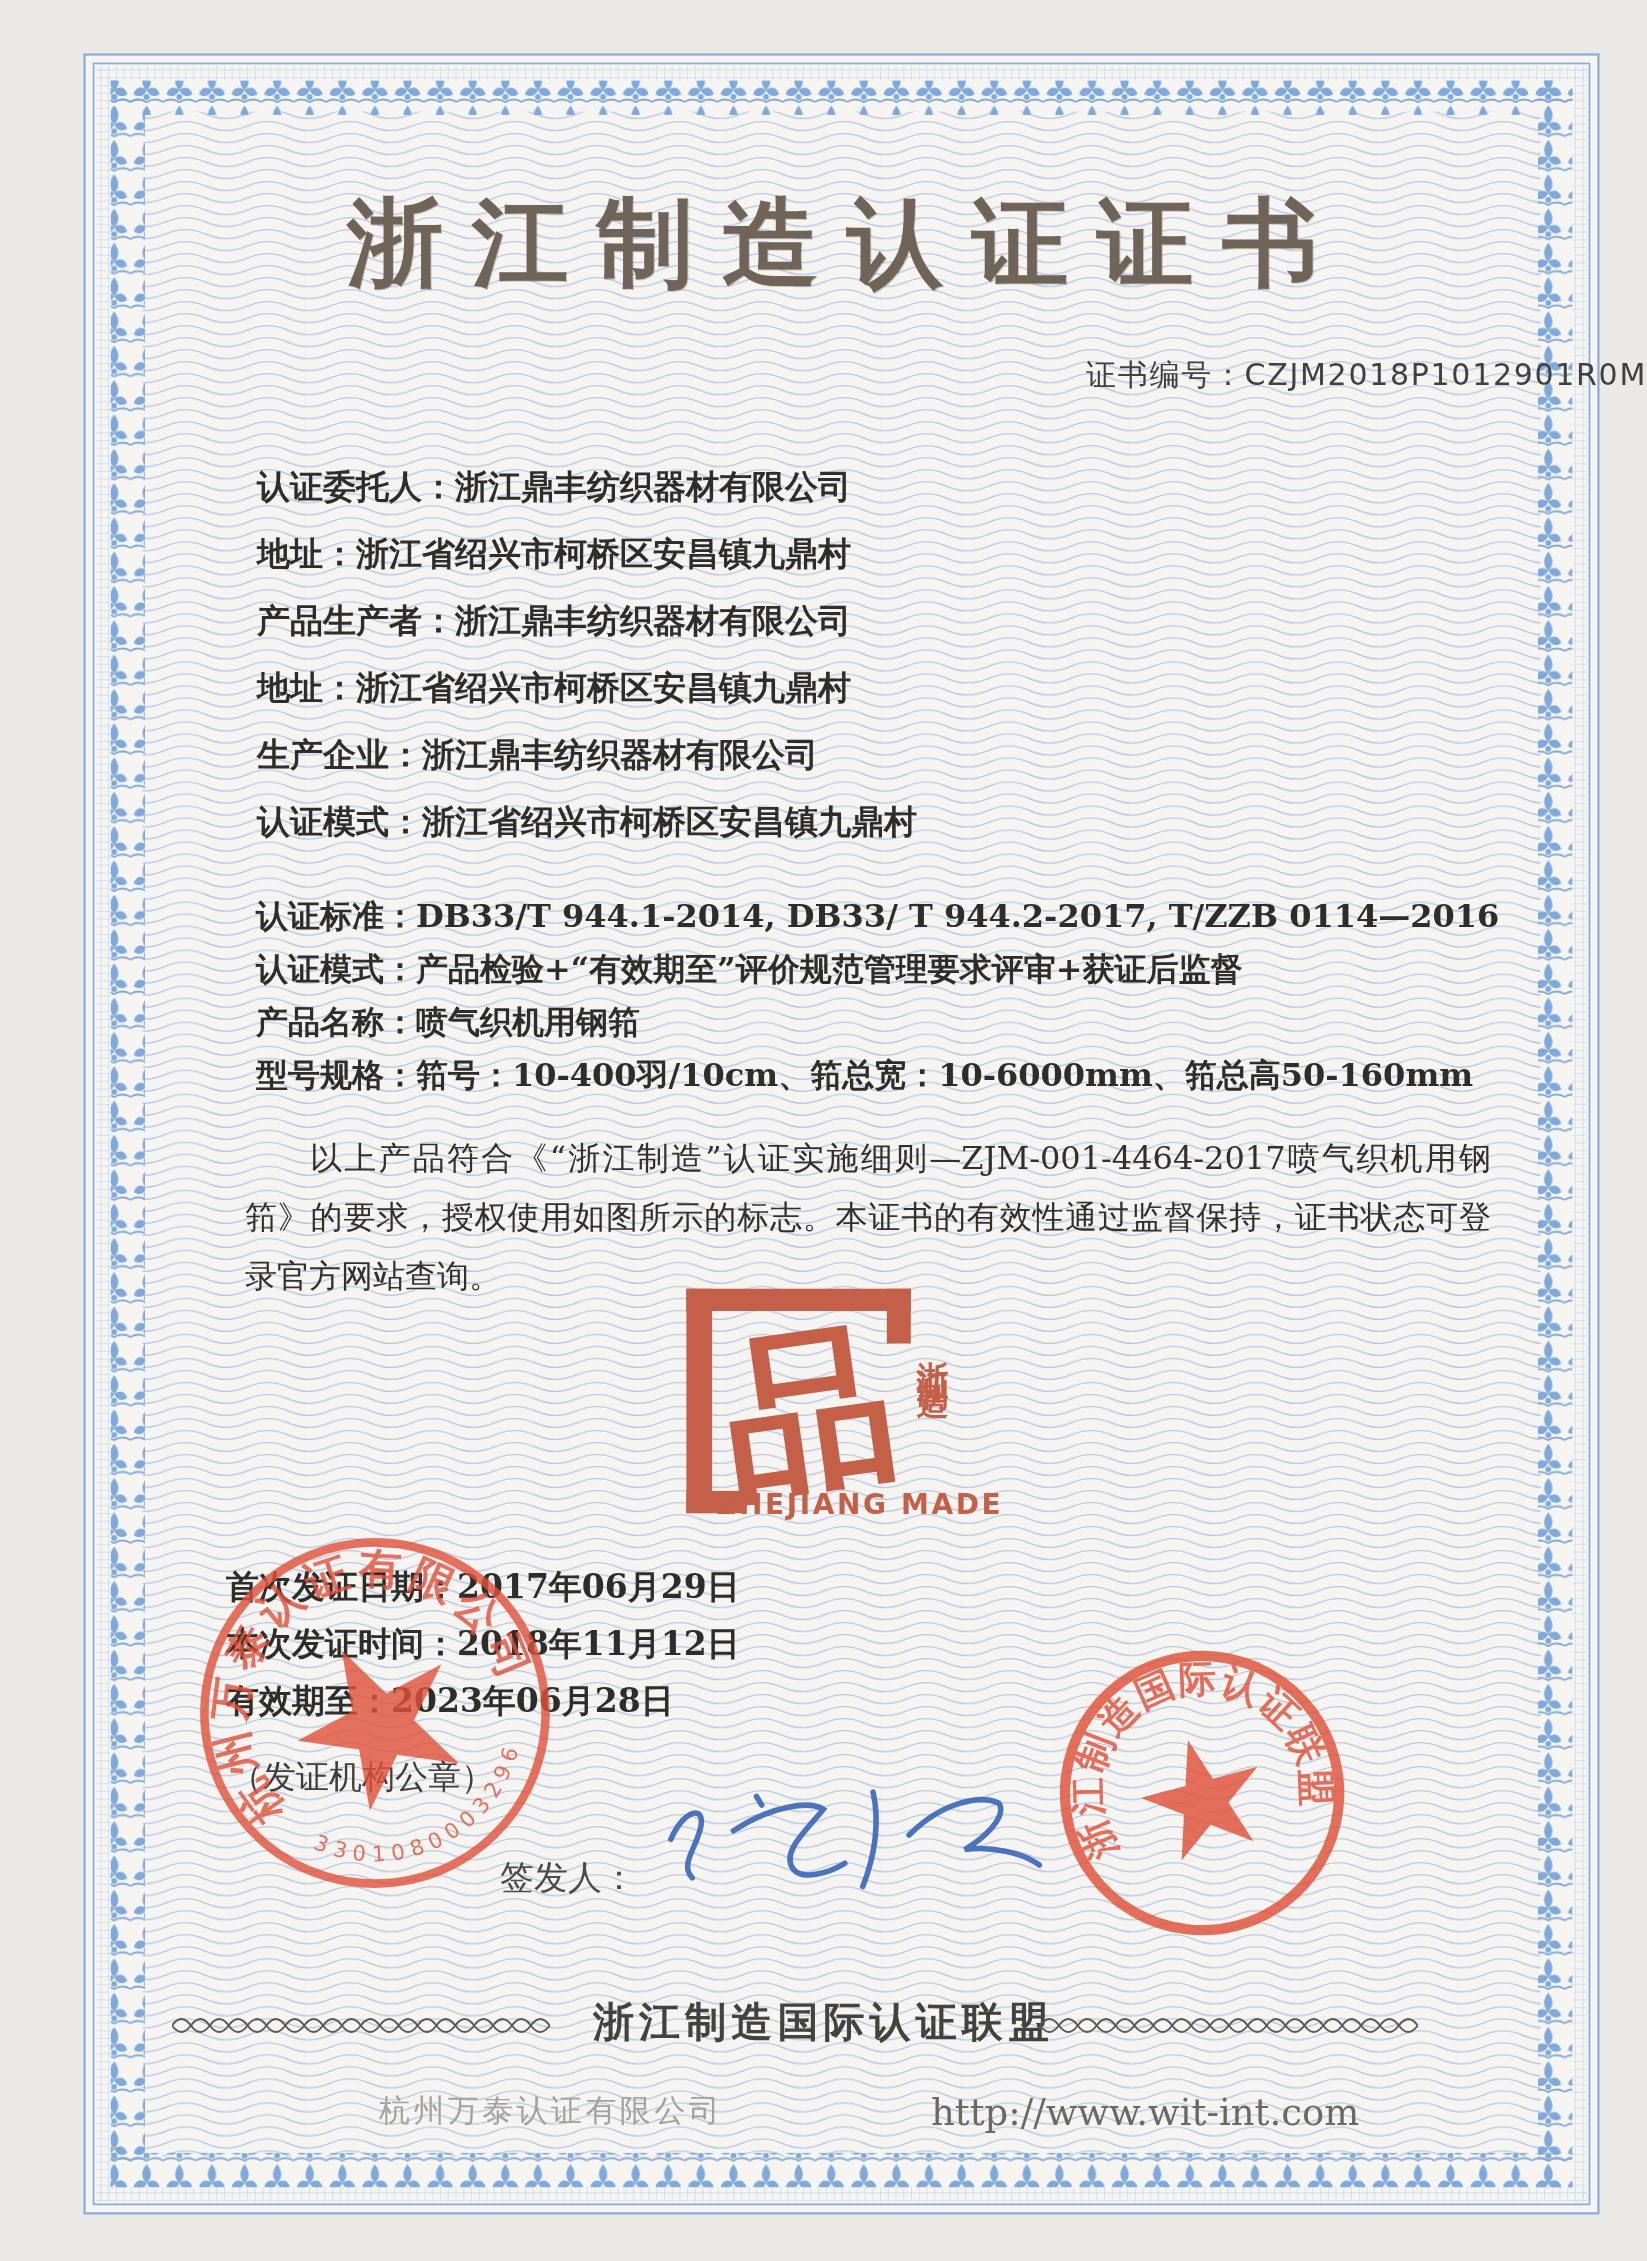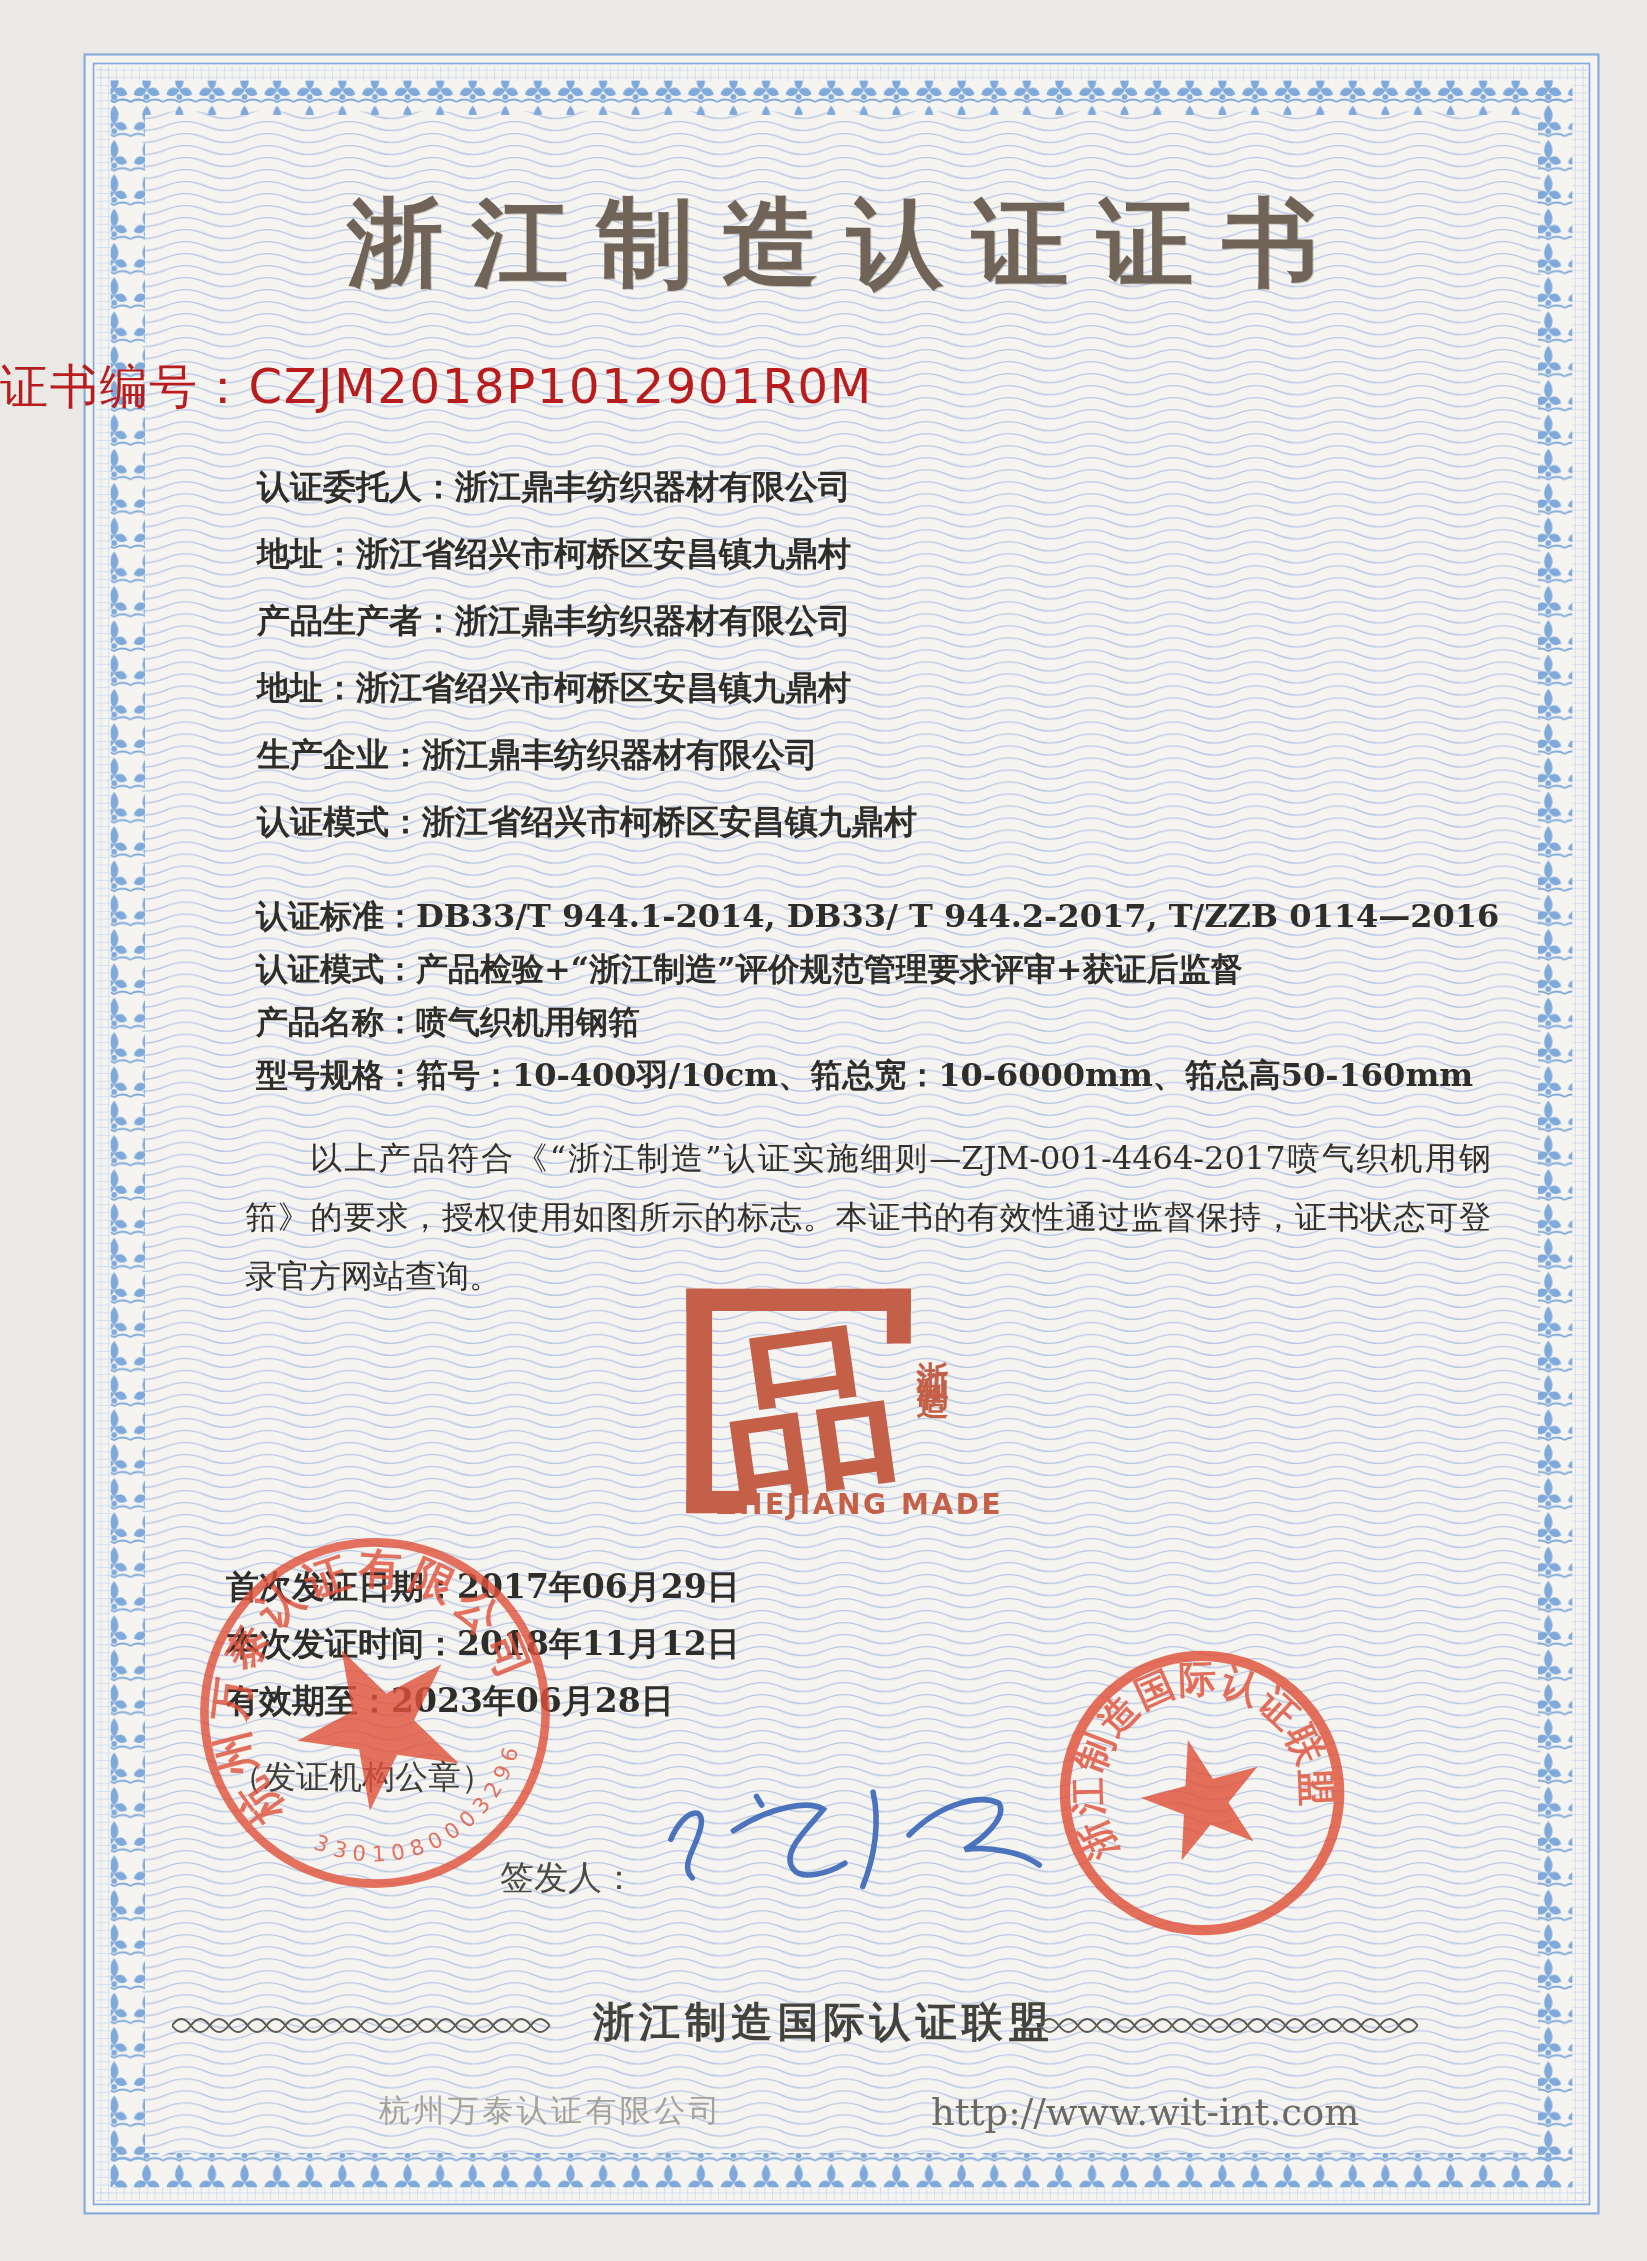--- a/index.html
+++ b/index.html
@@ -3,21 +3,21 @@
 <meta charset="utf-8">
 <style>
   html,body{margin:0;padding:0;background:#d6d5d2;}
   .page{position:relative;width:1647px;height:2261px;background:#eae9e6;overflow:hidden;
         font-family:"DejaVu Serif","Liberation Serif",serif;color:#2f2d29;}
   .abs{position:absolute;}
   .bg-svg{left:0;top:0;}
   .title{left:0;right:0;top:180px;text-align:center;font-size:96px;font-weight:bold;
          letter-spacing:29px;text-indent:29px;color:#6f6457;
          text-shadow:0.9px 0.9px 0 rgba(80,68,52,.25);}
-  .certno{left:0;right:0;top:355px;text-align:left;font-size:48px;color:#b91c1c;
+  .certno{left:0;right:0;top:355px;text-align:right;font-size:30px;color:#404040;
           letter-spacing:1.7px;font-family:"DejaVu Sans","Liberation Sans",sans-serif;}
   .info{left:257px;top:453px;font-size:33px;font-weight:bold;line-height:67px;white-space:nowrap;}
   .details{left:256px;top:890px;font-size:32px;font-weight:bold;line-height:53px;white-space:nowrap;}
   .para{left:245px;top:1129px;width:1246px;font-size:32px;line-height:59px;
         text-align:justify;text-indent:65px;color:#33302b;margin:0;}
   .logo-glyph{left:710px;top:1311px;width:197px;height:197px;font-size:172px;line-height:197px;
               text-align:center;color:#c45f48;font-weight:bold;transform:rotate(-8deg);}
   .logo-side{left:911px;top:1336px;writing-mode:vertical-rl;font-size:32px;font-weight:bold;
              color:#c45f48;letter-spacing:8.6px;}
   .logo-bottom{left:716px;top:1488px;font-size:28px;font-weight:bold;color:#c45f48;
@@ -78,21 +78,21 @@
     <div>认证委托人：浙江鼎丰纺织器材有限公司</div>
     <div>地址：浙江省绍兴市柯桥区安昌镇九鼎村</div>
     <div>产品生产者：浙江鼎丰纺织器材有限公司</div>
     <div>地址：浙江省绍兴市柯桥区安昌镇九鼎村</div>
     <div>生产企业：浙江鼎丰纺织器材有限公司</div>
     <div>认证模式：浙江省绍兴市柯桥区安昌镇九鼎村</div>
   </div>
 
   <div class="abs details">
     <div>认证标准：DB33/T 944.1-2014, DB33/ T 944.2-2017, T/ZZB 0114—2016</div>
-    <div>认证模式：产品检验+“浙江制造”评价规范管理要求评审+获证后监督</div>
+    <div>认证模式：产品检验+“有效期至”评价规范管理要求评审+获证后监督</div>
     <div>产品名称：喷气织机用钢筘</div>
     <div>型号规格：筘号：10-400羽/10cm、筘总宽：10-6000mm、筘总高50-160mm</div>
   </div>
 
   <p class="abs para">以上产品符合《“浙江制造”认证实施细则—ZJM-001-4464-2017喷气织机用钢筘》的要求，授权使用如图所示的标志。本证书的有效性通过监督保持，证书状态可登录官方网站查询。</p>
 
   <svg class="abs" style="left:662px;top:1287px;" width="292" height="257" aria-hidden="true" viewBox="0 0 340 300">
     <g fill="#c4604a">
       <rect x="28" y="2" width="262" height="26"></rect>
       <rect x="262" y="2" width="28" height="64"></rect>

